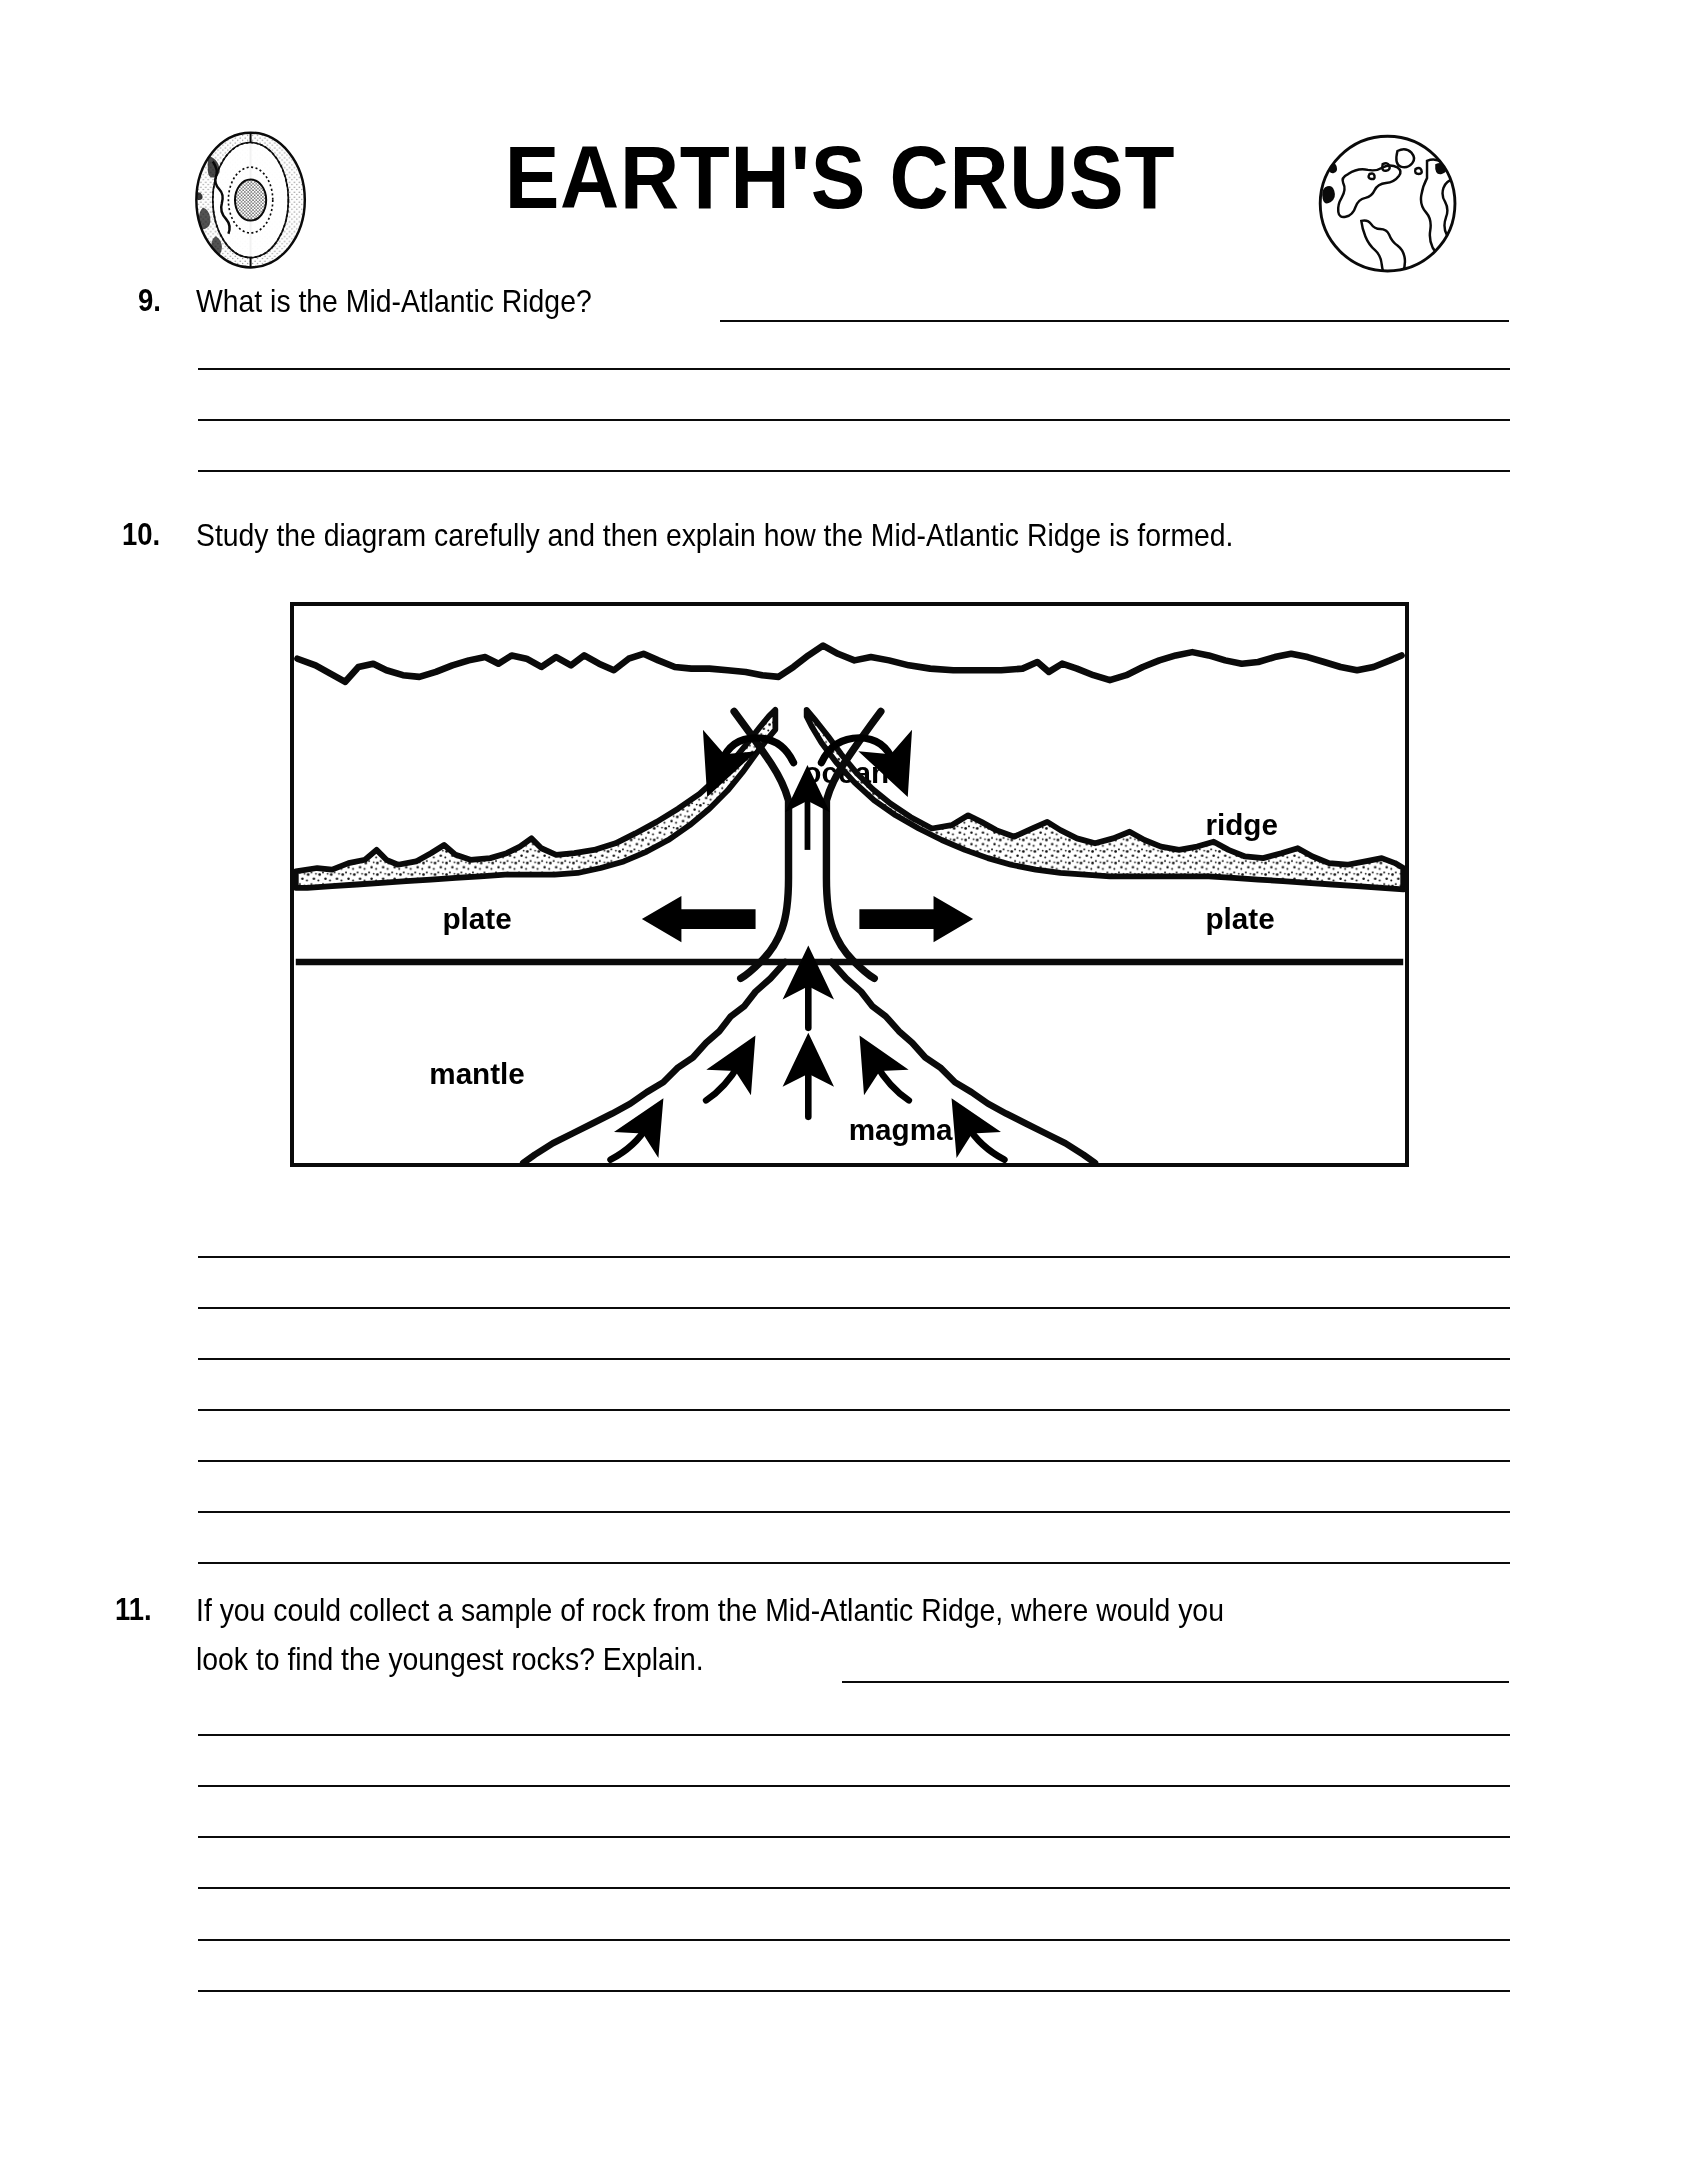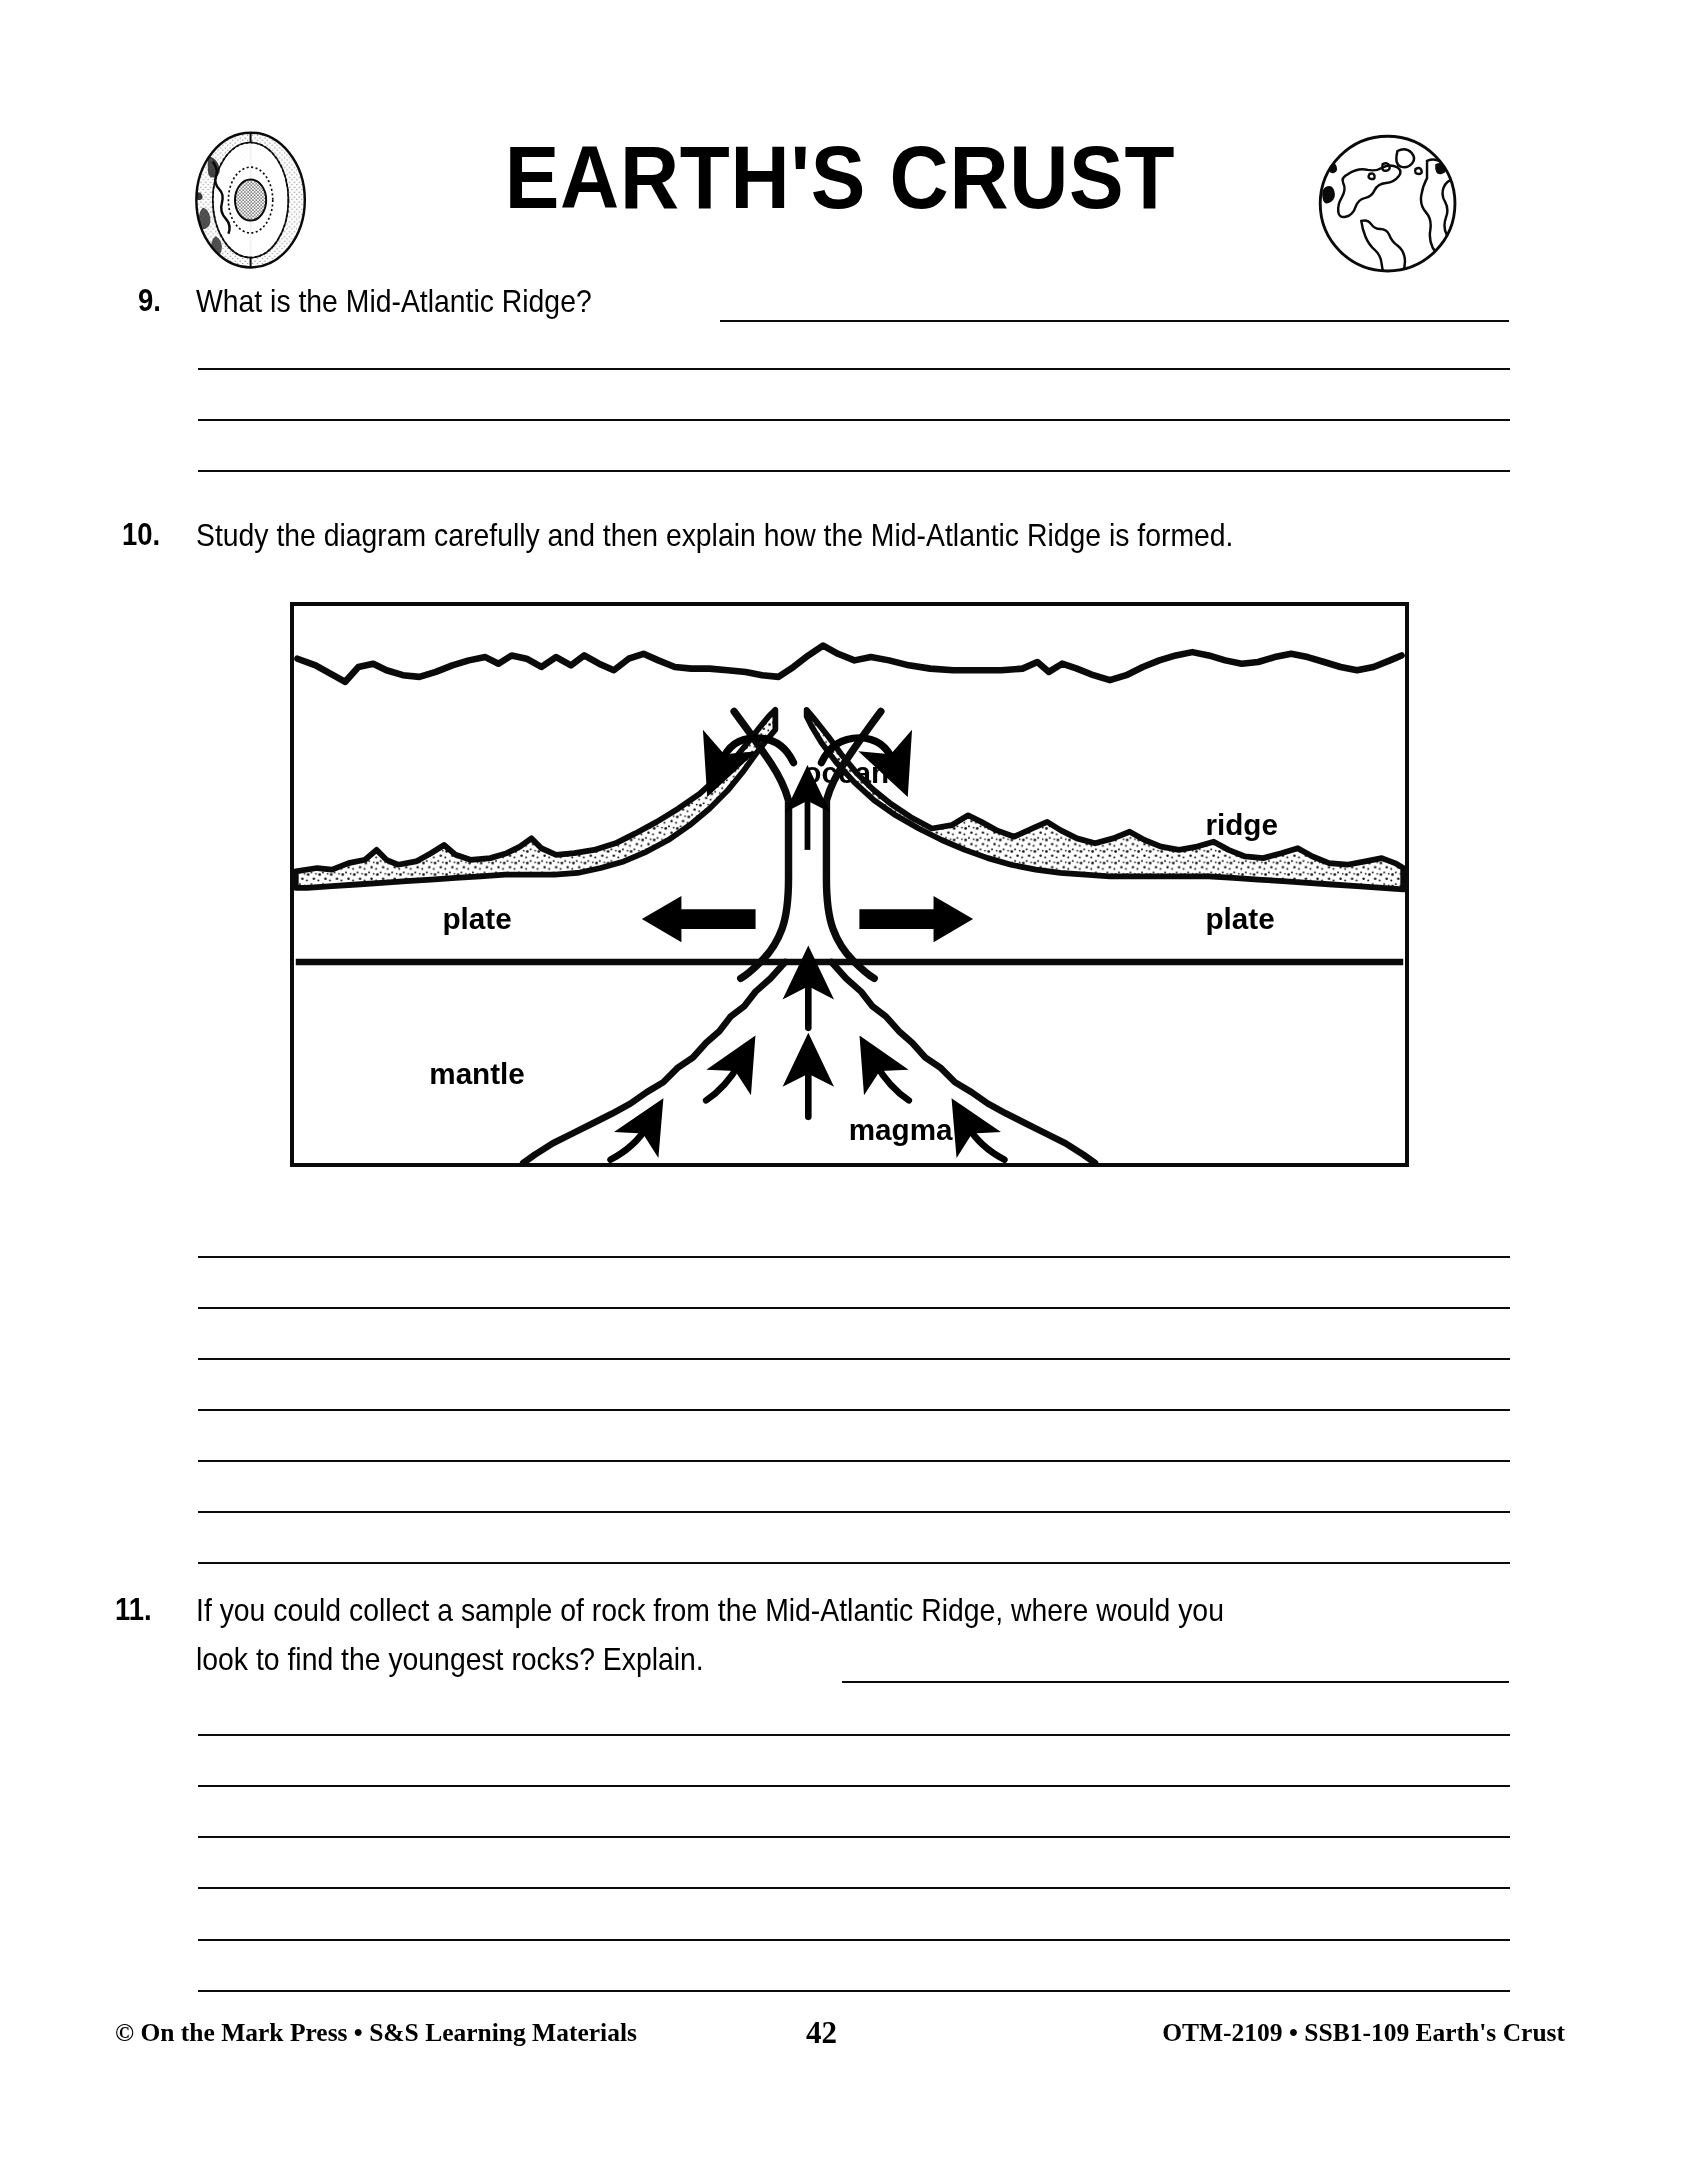--- a/index.html
+++ b/index.html
@@ -354,20 +354,15 @@
 
     <div class="rule" style="left:842px; top:1681px; width:667px;"></div>
     <div class="rule" style="left:198px; top:1734px; width:1312px;"></div>
     <div class="rule" style="left:198px; top:1785px; width:1312px;"></div>
     <div class="rule" style="left:198px; top:1836px; width:1312px;"></div>
     <div class="rule" style="left:198px; top:1887px; width:1312px;"></div>
     <div class="rule" style="left:198px; top:1939px; width:1312px;"></div>
     <div class="rule" style="left:198px; top:1990px; width:1312px;"></div>
   </div>
 
-  <div class="footer">
-    <div class="footer-text footer-left">© On the Mark Press • S&amp;S Learning Materials</div>
-    <div class="footer-text footer-page">42</div>
-    <div class="footer-text footer-right">OTM-2109 • SSB1-109 Earth's Crust</div>
-  </div>
 
 </div>
 
 
 </body></html>

